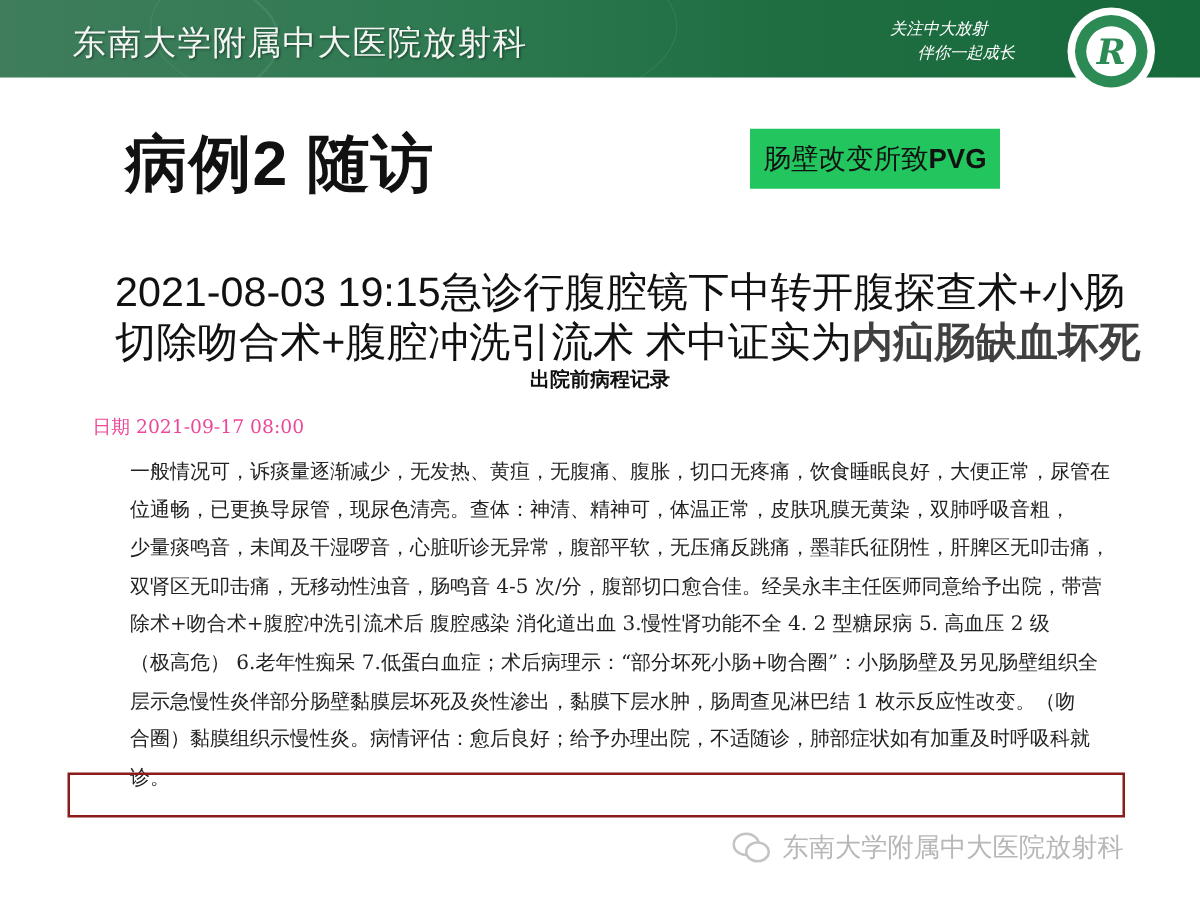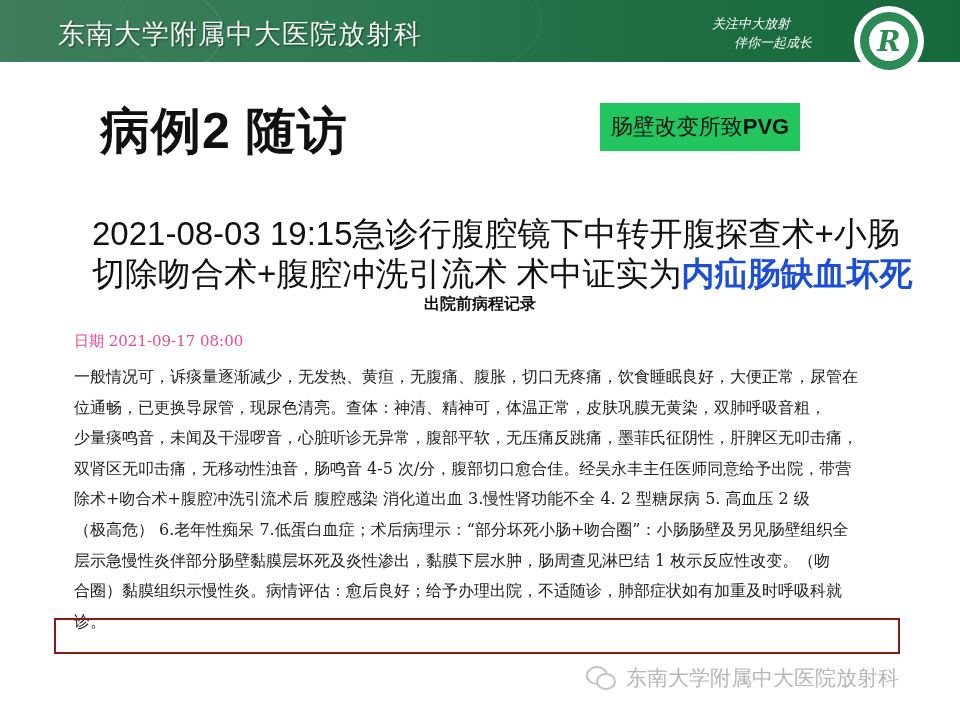--- a/index.html
+++ b/index.html
@@ -58,36 +58,36 @@
     background: #22c55e; padding: 0 10px;
     display: flex; align-items: center; justify-content: center;
   }
   .tag-box span { font-size: 22px; color: #111; font-family: "Liberation Sans", "DejaVu Sans", sans-serif; font-weight: normal; }
   .tag-box b { font-family: "Liberation Sans", sans-serif; font-weight: bold; }
   .subtitle {
     position: absolute; left: 92px; top: 182px; width: 830px;
     font-family: "Liberation Sans", "DejaVu Sans", sans-serif;
     font-size: 33px; line-height: 40px; color: #111; margin-top: 32px;
   }
-  .subtitle .hl { color: #1d4ed8; font-weight: bold; }
+  .subtitle .hl { color: #404040; font-weight: bold; }
   .doc-title {
     position: absolute; left: 0; width: 960px; top: 294px; text-align: center;
     font-family: "DejaVu Sans", sans-serif; font-weight: bold;
     font-size: 16px; color: #111;
   }
   .doc-date {
     position: absolute; left: 74px; top: 332px;
     font-family: "DejaVu Serif", "Liberation Serif", serif; font-size: 15px; color: #ec4899;
   }
   .doc-body {
     position: absolute; left: 74px; top: 362px; width: 840px;
     font-family: "DejaVu Serif", "Liberation Serif", serif; font-size: 16px;
     line-height: 30.6px; color: #222;
   }
-  .doc-line { white-space: nowrap; display: block; height: 30.6px; }
+  .doc-line { white-space: nowrap; display: block; height: 30.6px; margin-left: 30px; }
   .red-box {
     position: absolute; left: 54px; top: 618px; width: 846px; height: 36px;
     border: 2px solid #8b1a1a; box-sizing: border-box;
   }
   .watermark {
     position: absolute; left: 586px; top: 664px; display: flex; align-items: center;
     color: #b7b7b7; font-size: 21px; font-family: "DejaVu Sans", sans-serif;
   }
   .watermark .wx {
     width: 30px; height: 24px; margin-right: 10px; position: relative;

